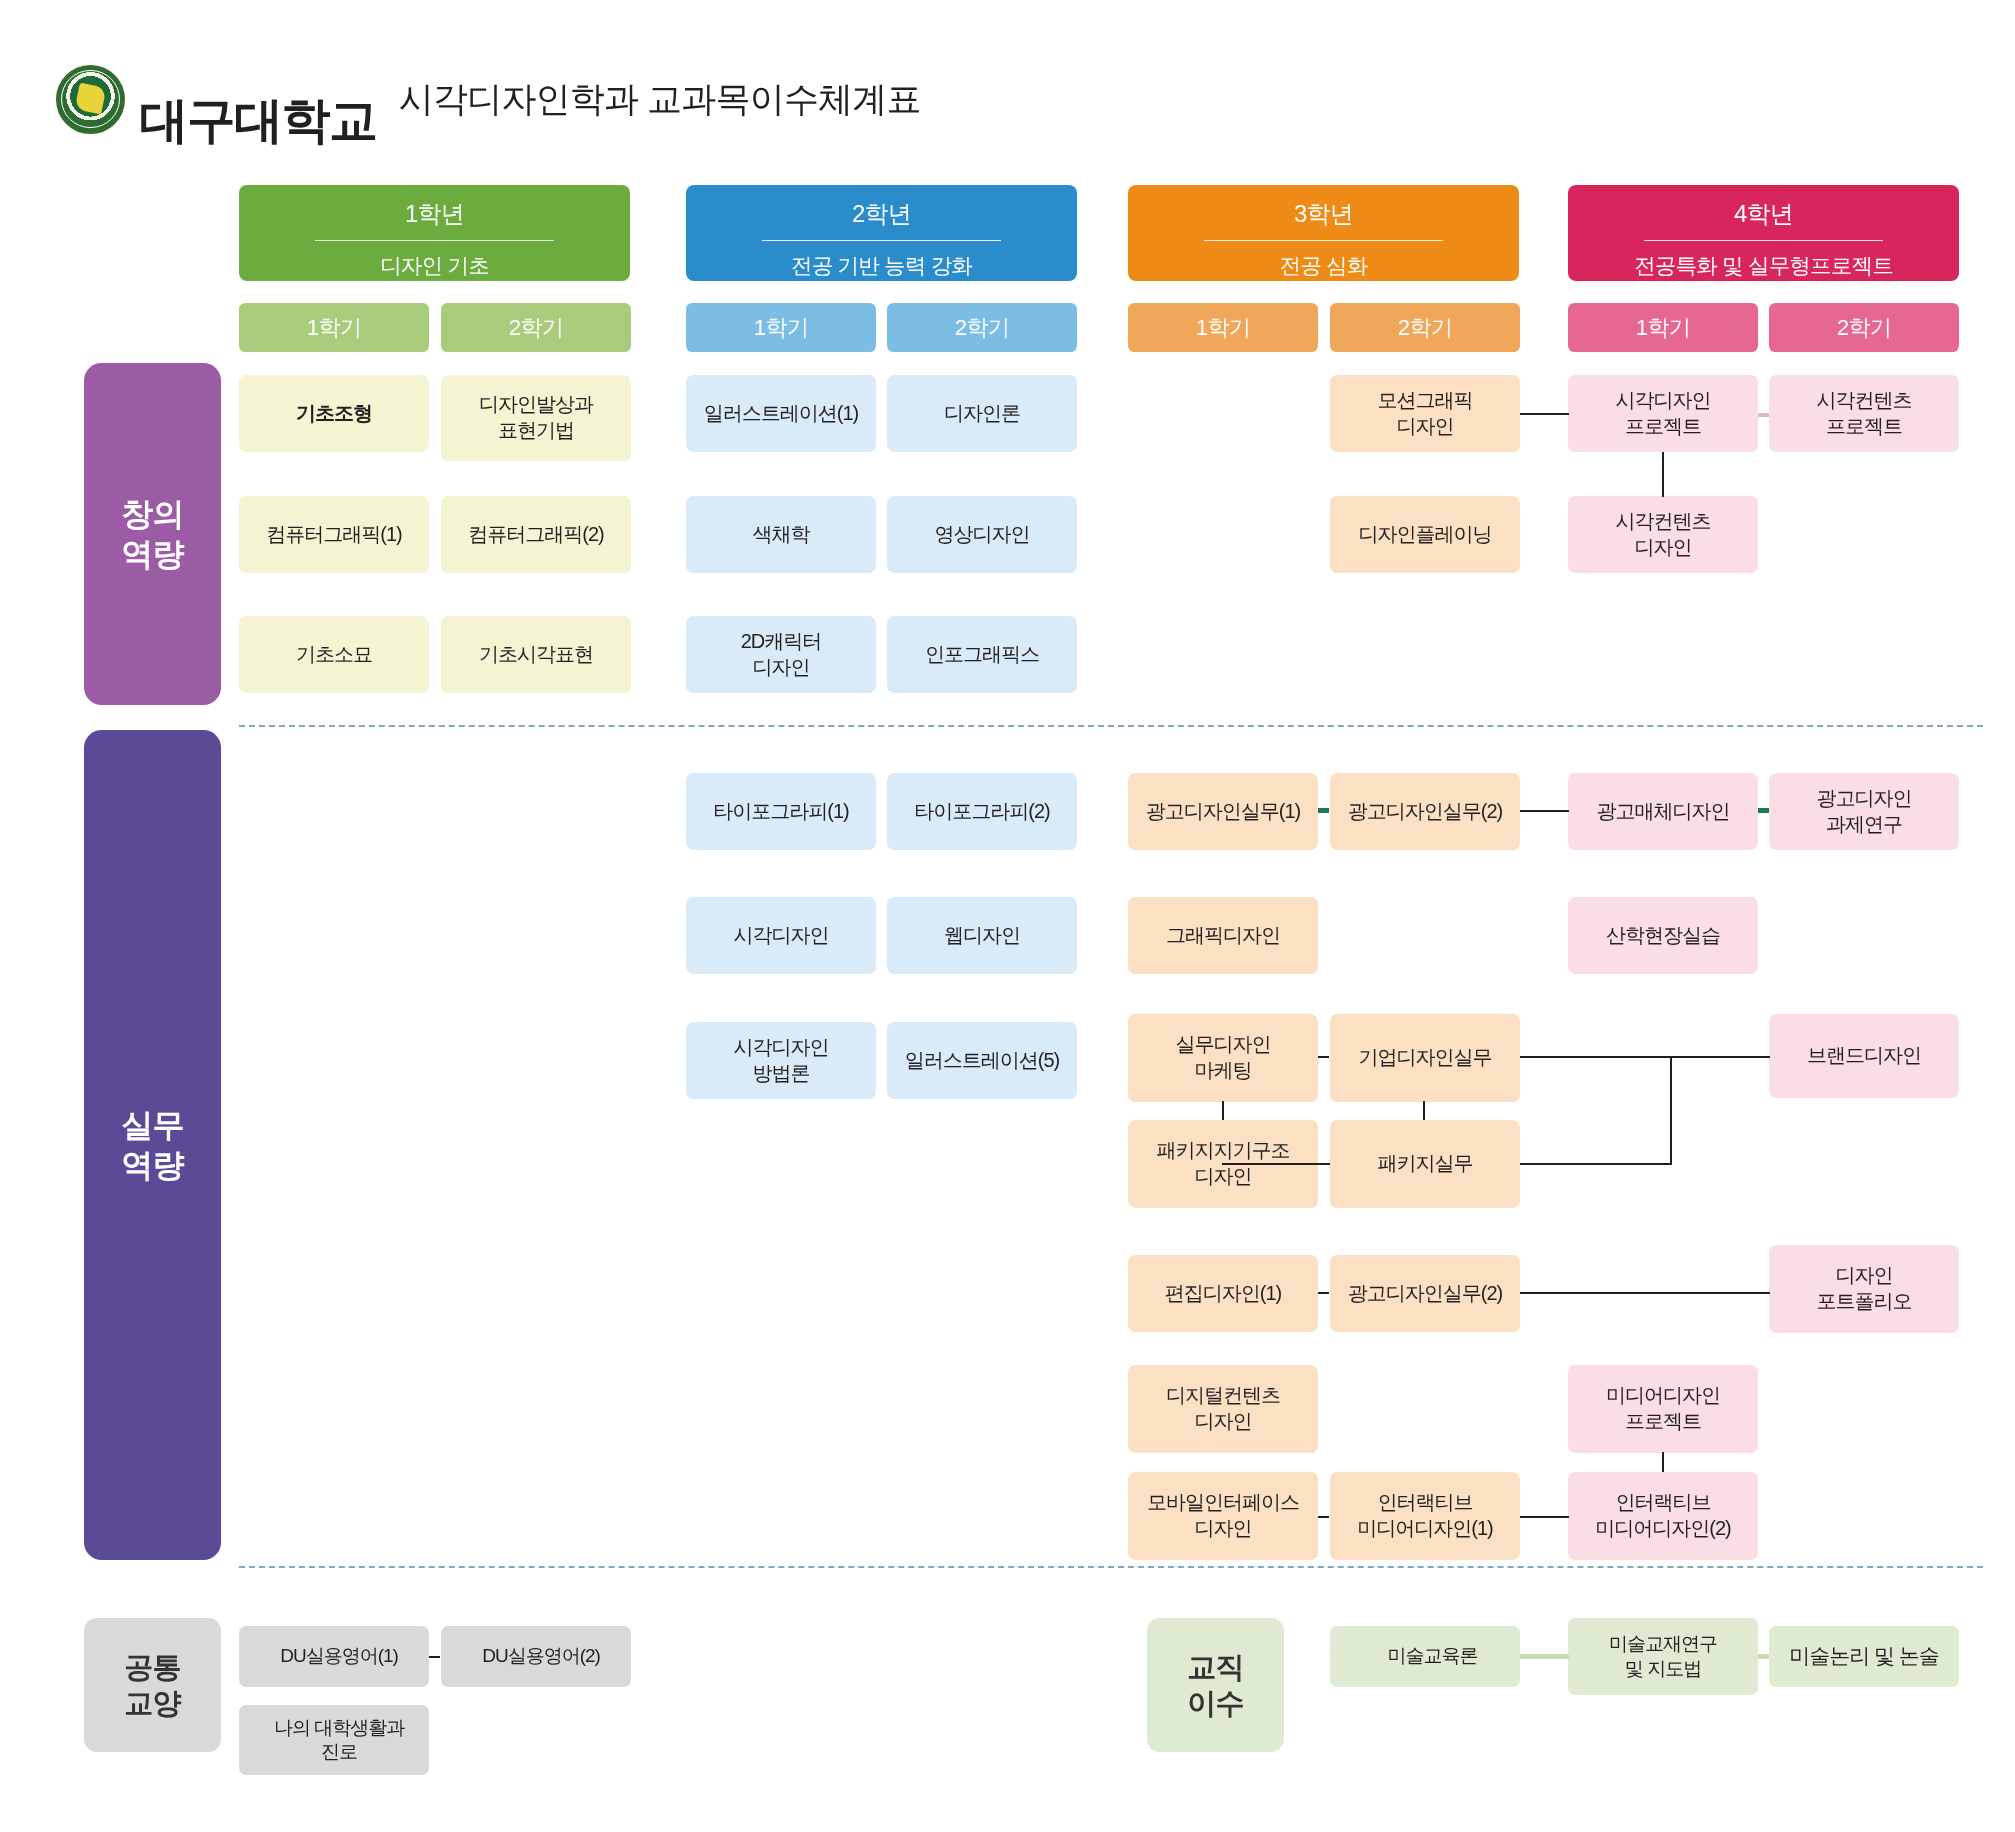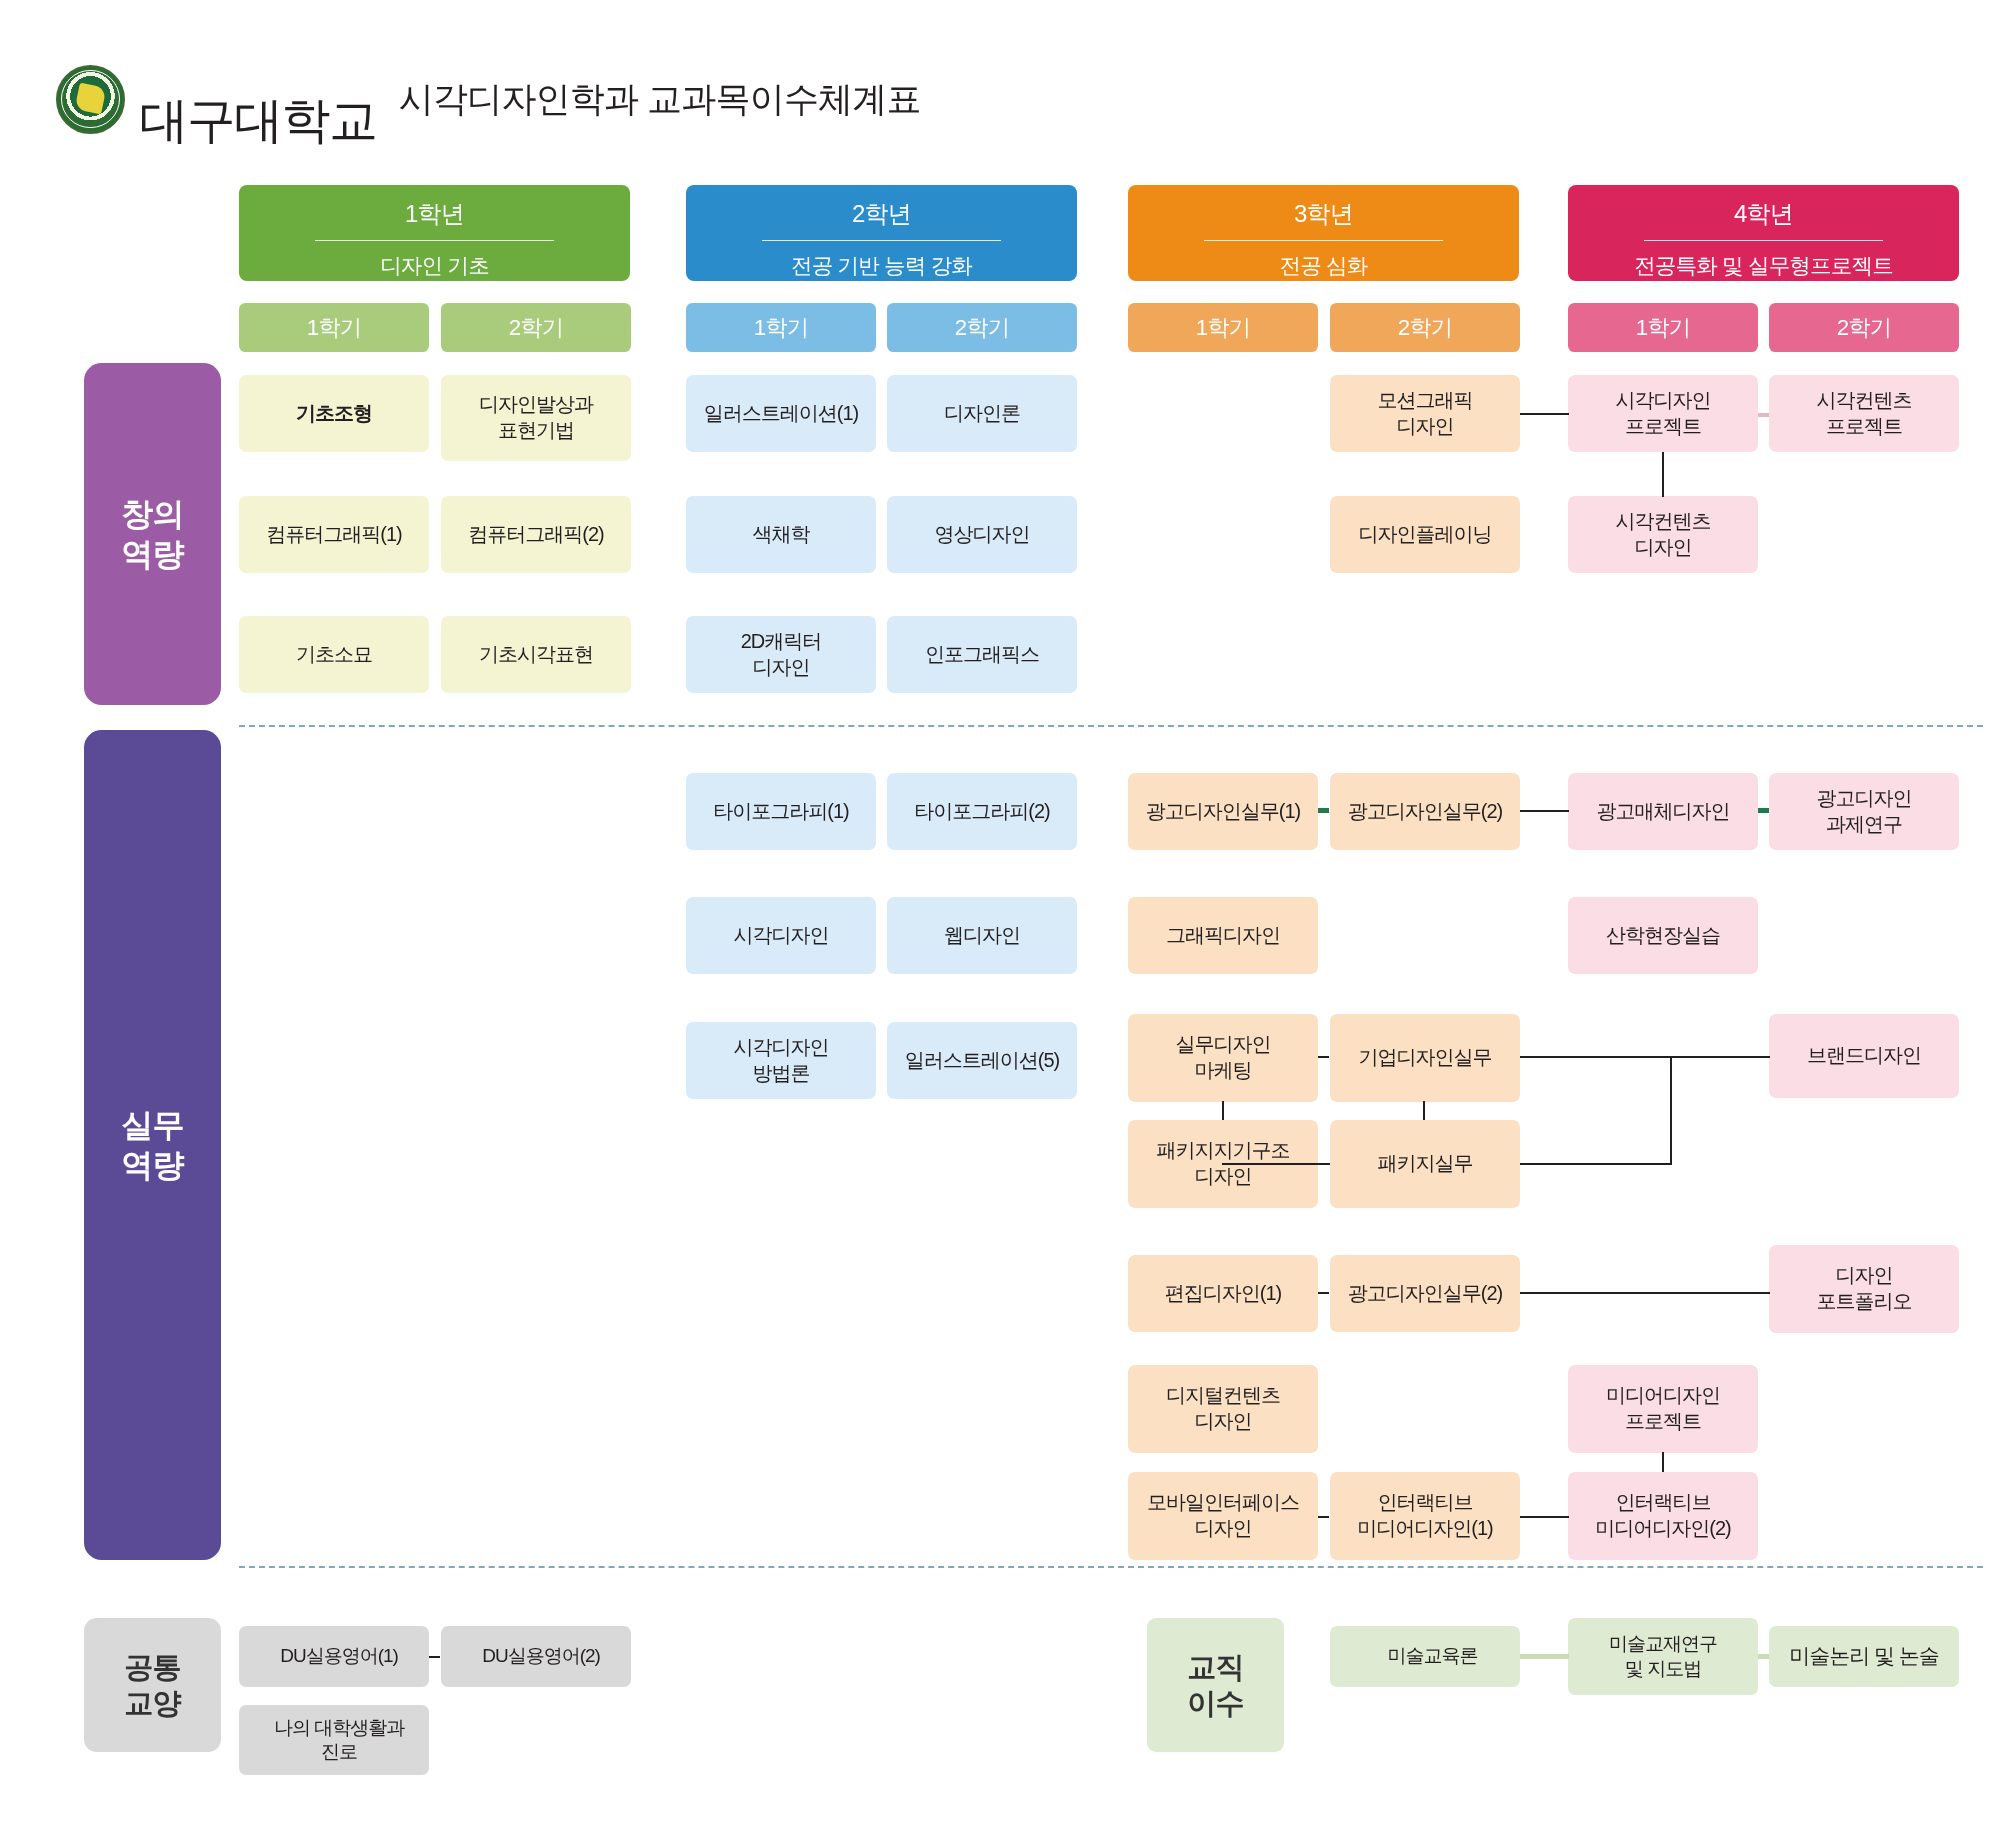--- a/index.html
+++ b/index.html
@@ -13,21 +13,21 @@
   .page{position:relative;width:2016px;height:1832px;}
 
   
   .header{position:absolute;left:56px;top:44px;display:flex;align-items:center;gap:14.4px;}
   .logo{width:69px;height:69px;border-radius:50%;
         background:radial-gradient(circle at 50% 45%, #1d6b3a 0 42%, #f3f3e6 42% 50%, #2c6c33 50% 100%);
         border:2.4px solid #3a6b2f;box-sizing:border-box;position:relative;flex:0 0 auto;}
   .logo:after{content:"";position:absolute;left:50%;top:50%;width:27px;height:27px;margin:-13.6px 0 0 -13.6px;
         background:#e8d33a;border-radius:3.2px 11.2px 3.2px 11.2px;transform:rotate(12deg);}
   .logo .ring{position:absolute;left:3.2px;top:3.2px;right:3.2px;bottom:3.2px;border:1.6px solid #ffffff;border-radius:50%;}
-  .title-main{font-size:49px;font-weight:normal;letter-spacing:-1.6px;margin-top:44px;}
+  .title-main{font-size:49px;font-weight:bold;letter-spacing:-1.6px;margin-top:44px;}
   .title-sub{font-size:35px;letter-spacing:-0.8px;margin-left:8px;}
 
   
   .yearhead{position:absolute;width:391px;height:96px;border-radius:8px;color:#fff;text-align:center;}
   .yearhead .y1{font-size:24px;padding-top:12.8px;letter-spacing:-0.8px;}
   .yearhead .rule{width:239px;height:0.8px;background:rgba(255,255,255,.85);margin:10.4px auto 0;}
   .yearhead .y2{font-size:21.5px;padding-top:10.4px;letter-spacing:-0.8px;}
 
   .semhead{position:absolute;width:190px;height:49px;border-radius:6.4px;color:#fff;
            font-size:22.3px;display:flex;align-items:center;justify-content:center;letter-spacing:-0.8px;}
@@ -101,21 +101,21 @@
   <div class="semhead" style="left:1330px;top:303px;background:#f0a75a;">2학기</div>
   <div class="semhead" style="left:1568px;top:303px;background:#e6678f;">1학기</div>
   <div class="semhead" style="left:1769px;top:303px;background:#e6678f;">2학기</div>
 
   <div class="cat" style="left:84px;top:363px;width:137px;height:342px;background:#9b5ca5;white-space:pre-line;">창의
 역량</div>
   <div class="cat" style="left:84px;top:730px;width:137px;height:830px;background:#5b4a96;white-space:pre-line;">실무
 역량</div>
   <div class="cat small gray" style="left:84px;top:1618px;width:137px;height:134px;background:#d9d9d9;white-space:pre-line;">공통
 교양</div>
-  <div class="cat small" style="left:1147px;top:1618px;width:137px;height:134px;background:#dfead2;color:#333;white-space:pre-line;border-radius:9px;">교직
+  <div class="cat small" style="left:1147px;top:1618px;width:137px;height:134px;background:#dfead2;color:#333;white-space:pre-line;">교직
 이수</div>
 
   <div class="dash" style="left:239px;top:725px;width:1744px;"></div>
   <div class="dash" style="left:239px;top:1566px;width:1744px;"></div>
 
   <div class="box c-y1 bold" style="left:239px;top:375px;width:190px;height:77px;white-space:pre-line;">기초조형</div>
   <div class="box c-y1" style="left:239px;top:496px;width:190px;height:77px;white-space:pre-line;">컴퓨터그래픽(1)</div>
   <div class="box c-y1" style="left:239px;top:616px;width:190px;height:77px;white-space:pre-line;">기초소묘</div>
 
   <div class="box c-y1" style="left:441px;top:375px;width:190px;height:86px;white-space:pre-line;">디자인발상과

